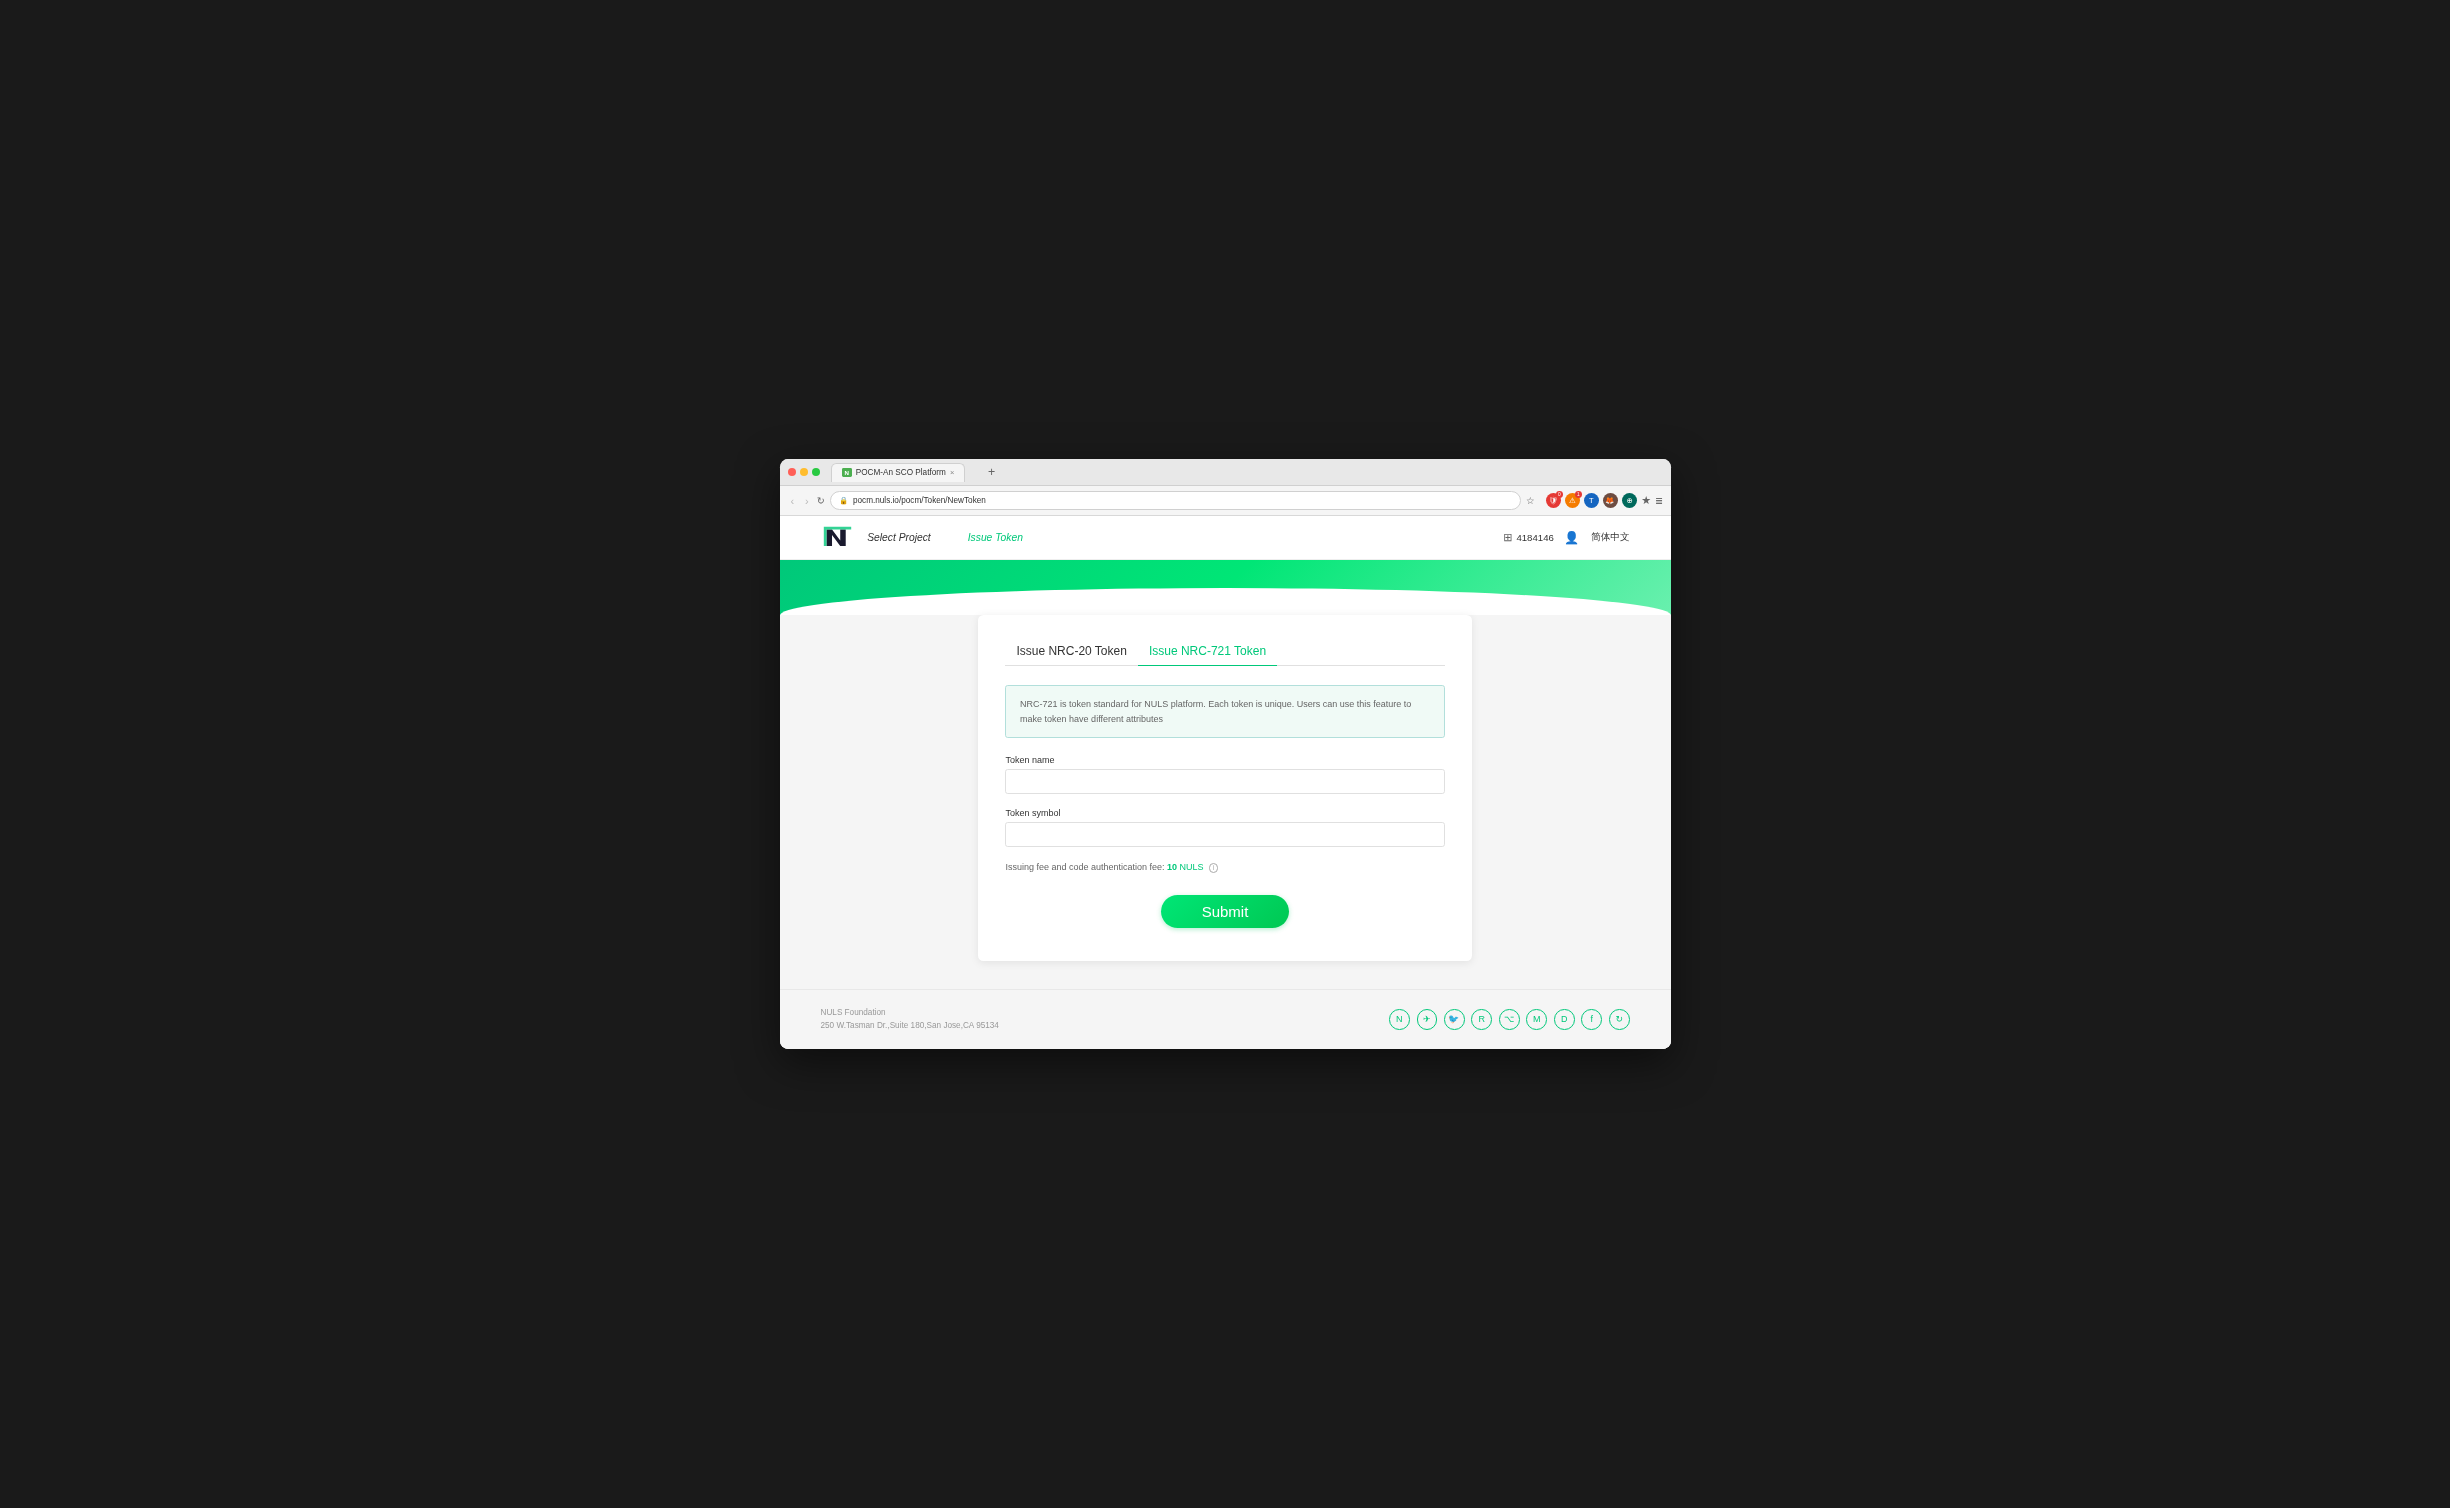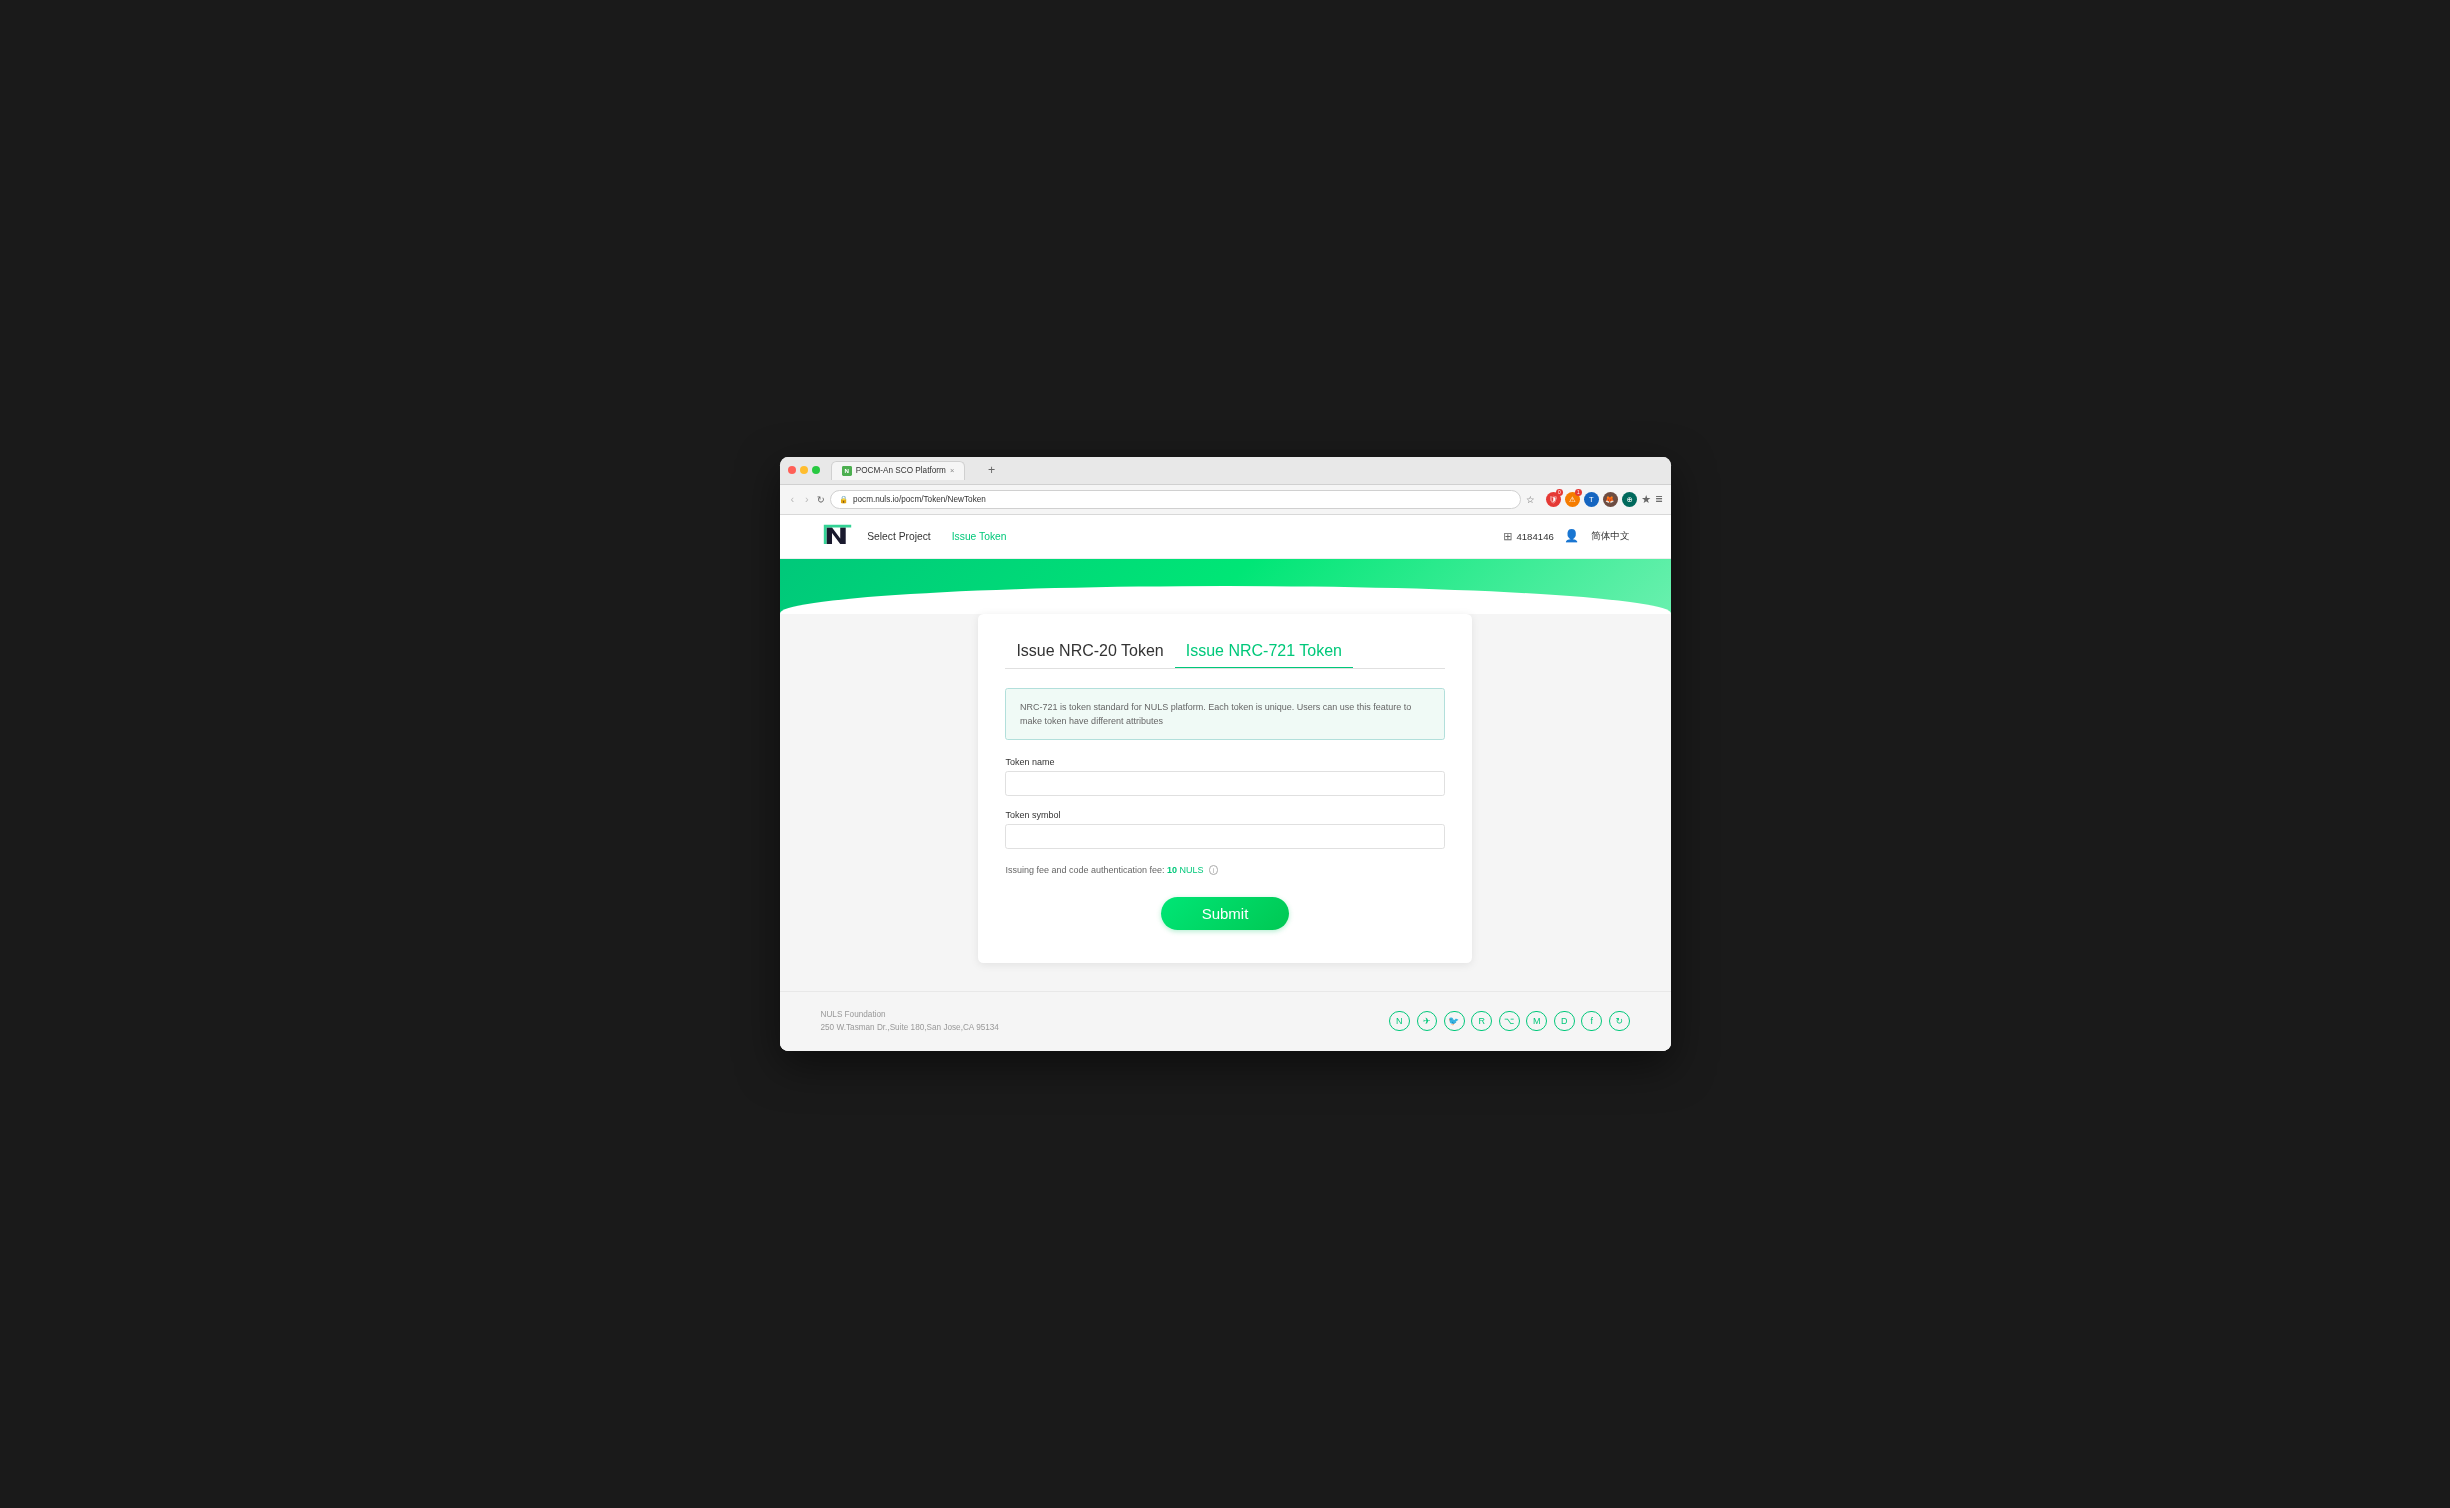--- a/index.html
+++ b/index.html
@@ -194,22 +194,23 @@
       align-items: center;
       gap: 2.7px;
     }
     .nuls-logo {
       width: 33px;
       height: 27.4px;
     }
     .nav-links {
       display: flex;
       align-items: flex-start;
-      gap: 6px;
+      gap: 22px;
       margin-left: 11px;
+      font-style: italic;
     }
     .nav-link {
       font-size: 10.3px;
       color: #333;
       text-decoration: none;
       cursor: pointer;
     }
     .nav-link.active {
       color: #00c87a;
       margin-left: 15px;
@@ -278,21 +279,21 @@
     }
 
     
     .tab-bar {
       display: flex;
       border-bottom: 0.7px solid #e0e0e0;
       margin-bottom: 19px;
     }
     .form-tab {
       padding: 6.9px 11px;
-      font-size: 16px;
+      font-size: 12px;
       color: #333;
       cursor: pointer;
       border-bottom: 1.4px solid transparent;
       margin-bottom: -0.7px;
     }
     .form-tab.active {
       color: #00c87a;
       border-bottom: 1.4px solid #00c87a;
     }
 

